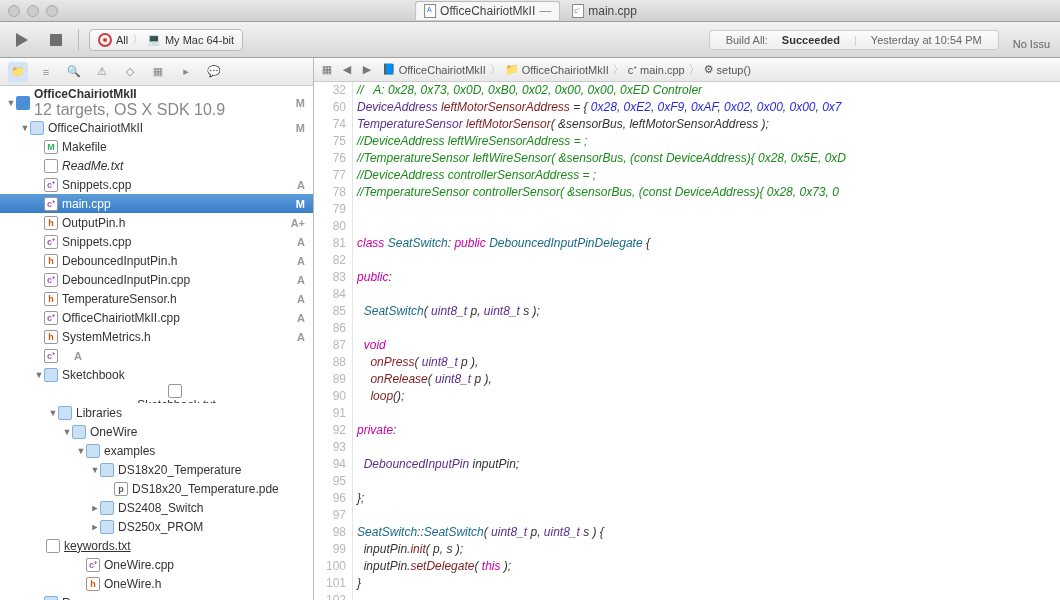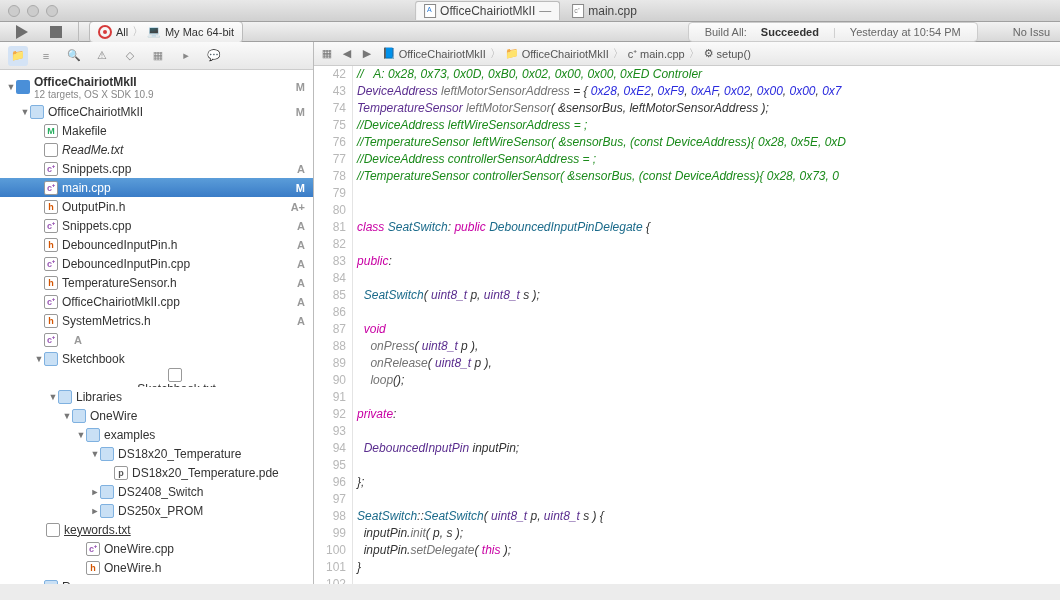--- a/index.html
+++ b/index.html
@@ -10,29 +10,29 @@
 .traffic { display:flex; gap:7px; padding-left:8px; }
 .tl { width:12px; height:12px; border-radius:50%; background:#ccc; border:1px solid #aaa; }
 .title-tabs { position:absolute; left:50%; transform:translateX(-50%); display:flex; align-items:center; gap:4px; font-size:12px; color:#444; }
 .title-tabs .tab { padding:2px 8px; display:flex; align-items:center; gap:4px; }
 .title-tabs .tab.active { background:#f7f7f7; border:1px solid #bbb; border-bottom:none; border-radius:3px 3px 0 0; }
 .doc-icon { width:12px; height:14px; background:#fff; border:1px solid #888; position:relative; }
 .doc-icon.a::after { content:"A"; position:absolute; font-size:7px; color:#2a7bd6; left:2px; top:1px; }
 .doc-icon.c::after { content:"c⁺"; position:absolute; font-size:7px; color:#888; left:1px; top:1px; }
 
 
-.toolbar { height:20px; background:linear-gradient(#f2f2f2,#d8d8d8); border-bottom:1px solid #a0a0a0; display:flex; align-items:center; justify-content:space-between; padding:0 10px; }
+.toolbar { height:36px; background:linear-gradient(#f2f2f2,#d8d8d8); border-bottom:1px solid #a0a0a0; display:flex; align-items:center; justify-content:space-between; padding:0 10px; }
 .tb-left { display:flex; align-items:center; gap:10px; }
 .play-btn { width:24px; height:24px; display:flex; align-items:center; justify-content:center; }
 .stop-btn { width:24px; height:24px; display:flex; align-items:center; justify-content:center; }
 .divider { width:1px; height:22px; background:#bbb; }
 .scheme { display:flex; align-items:center; gap:4px; padding:2px 8px; background:linear-gradient(#fcfcfc,#eee); border:1px solid #bbb; border-radius:4px; font-size:11px; height:22px; }
 .scheme .target-icon { width:14px; height:14px; border:2px solid #d63a3a; border-radius:50%; position:relative; }
 .scheme .target-icon::after { content:""; position:absolute; width:4px; height:4px; background:#d63a3a; border-radius:50%; top:3px; left:3px; }
-.tb-right { display:flex; align-items:center; gap:35px; font-size:11px; color:#666; }
+.tb-right { display:flex; align-items:flex-end; gap:14px; font-size:11px; color:#666; }
 .status-pill { background:linear-gradient(#fcfcfc,#eee); border:1px solid #ccc; border-radius:4px; padding:3px 16px; display:flex; gap:14px; align-items:center; }
 
 
 .main { display:flex; height:calc(600px - 22px - 36px); }
 
 
 .sidebar { width:314px; background:#fff; border-right:1px solid #bbb; overflow:auto; }
 .nav-icons { height:28px; background:linear-gradient(#fafafa,#e8e8e8); border-bottom:1px solid #ccc; display:flex; align-items:center; gap:8px; padding:0 8px; }
 .nav-icons .ni { width:20px; height:20px; display:flex; align-items:center; justify-content:center; color:#888; border-radius:3px; }
 .nav-icons .ni.sel { background:#d4e3f5; color:#3a6fb5; }
@@ -43,38 +43,38 @@
 .disclosure { width:10px; text-align:center; color:#777; font-size:9px; }
 .fi { width:14px; height:14px; margin-right:4px; display:inline-flex; align-items:center; justify-content:center; font-size:9px; border-radius:2px; }
 .fi.proj { background:#4a8fd8; color:#fff; }
 .fi.folder { background:#c9e0f5; border:1px solid #7fb1e0; }
 .fi.txt { background:#fff; border:1px solid #999; color:#666; }
 .fi.cpp { background:#fff; border:1px solid #999; color:#9b59b6; font-weight:bold; }
 .fi.h { background:#fff; border:1px solid #999; color:#d35400; font-weight:bold; }
 .fi.m { background:#fff; border:1px solid #999; color:#27ae60; font-weight:bold; }
 .fi.generic { background:#fff; border:1px solid #999; color:#555; font-weight:bold; }
 .label { flex:1; font-size:12px; overflow:hidden; text-overflow:ellipsis; }
-.sub { font-size:10px; color:#888; }
+.sub { font-size:16px; color:#888; }
 .badge { color:#999; font-size:11px; font-weight:600; width:20px; text-align:right; }
 
 
 .editor { flex:1; display:flex; flex-direction:column; background:#fff; overflow:hidden; }
 .jump-bar { height:24px; background:linear-gradient(#fafafa,#e8e8e8); border-bottom:1px solid #ccc; display:flex; align-items:center; gap:2px; padding:0 4px; font-size:11px; color:#555; }
 .jump-bar .seg { padding:0 4px; display:flex; align-items:center; gap:3px; }
 .jump-bar .sep { color:#aaa; }
 .jb-btn { width:18px; height:16px; display:flex; align-items:center; justify-content:center; color:#777; border:1px solid transparent; border-radius:3px; }
 .code-wrap { display:flex; flex:1; overflow:auto; font-family:Menlo,Monaco,Consolas,monospace; font-size:12px; line-height:17px; }
 .gutter { background:#fff; border-right:1px solid #e4e4e4; text-align:right; color:#b8b8b8; padding:0 6px 0 12px; user-select:none; }
 .code { flex:1; padding:0 4px; white-space:pre; color:#333;font-style:italic; }
 .cmt { color:#1a8a1a; }
 .kw { color:#c800a4; }
 .type { color:#5b2e8f; }
 .cls { color:#1a6a8a; }
 .num { color:#2a2add; }
-.fn { color:#737373; }
+.fn { color:#7f1d1d; }
 </style>
 </head>
 <body>
 
 <div class="titlebar">
   <div class="traffic">
     <div class="tl"></div>
     <div class="tl"></div>
     <div class="tl"></div>
   </div>
@@ -328,22 +328,22 @@
           </span>
           <span class="sep">〉</span>
           <span class="seg">
             <span>⚙</span>
             <span>setup()</span>
           </span>
         </div>
     </div>
     <div class="code-wrap">
       <div class="gutter" id="gutter">
-          <div>42</div>
-          <div>43</div>
+          <div>32</div>
+          <div>60</div>
           <div>74</div>
           <div>75</div>
           <div>76</div>
           <div>77</div>
           <div>78</div>
           <div>79</div>
           <div>80</div>
           <div>81</div>
           <div>82</div>
           <div>83</div>

